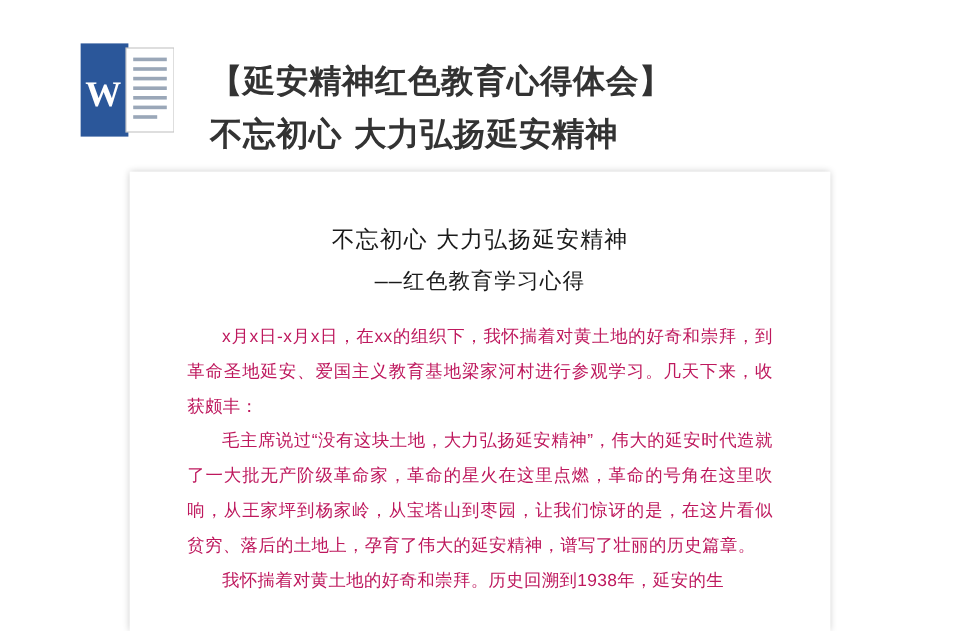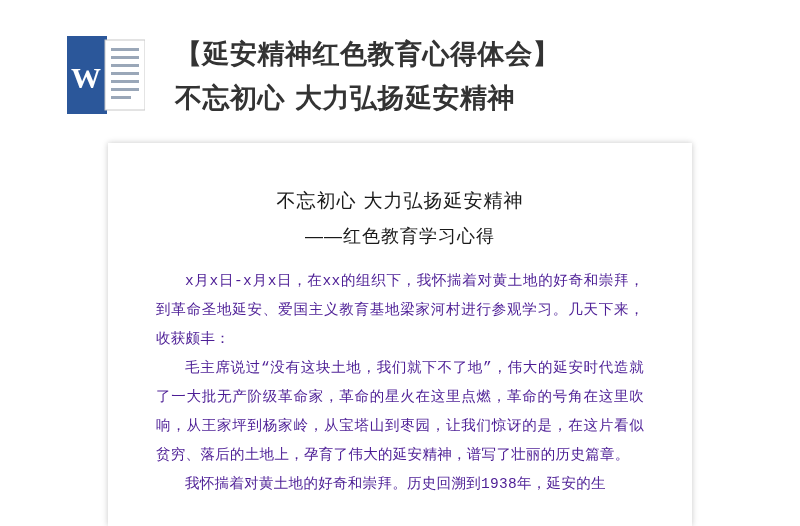--- a/index.html
+++ b/index.html
@@ -39,21 +39,21 @@
     left: 67px;
     top: 36px;
     width: 78px;
     height: 78px;
     display: block;
   }
 
   .title-block {
     position: absolute;
     left: 175px;
-    top: 32px;
+    top: 47px;
     width: 580px;
   }
 
   .title-line {
     font-family: "DejaVu Sans", "Liberation Sans", sans-serif;
     font-size: 27px;
     font-weight: bold;
     color: #333333;
     line-height: 44px;
     letter-spacing: 0.5px;
@@ -78,34 +78,34 @@
     font-family: "DejaVu Sans", "Liberation Sans", sans-serif;
     font-size: 19px;
     color: #1a1a1a;
     text-align: center;
     line-height: 34px;
     letter-spacing: 1px;
     white-space: nowrap;
   }
 
   .doc-subtitle {
-    font-family: Liberation Sans, sans-serif;
+    font-family: Liberation Mono, monospace;
     font-size: 18px;
     color: #1a1a1a;
     text-align: center;
     line-height: 34px;
     letter-spacing: 1px;
     white-space: nowrap;
     margin-top: 2px;
   }
 
   .doc-para {
-    font-family: Liberation Mono, monospace;
+    font-family: Liberation Sans, sans-serif;
     font-size: 14.5px;
-    color: #4c1d95;
+    color: #be185d;
     line-height: 29px;
     text-align: justify;
     text-justify: inter-ideograph;
     text-indent: 2em;
     margin: 0;
     letter-spacing: 0.3px;
   }
 
   .doc-para.first {
     margin-top: 14px;
@@ -137,17 +137,17 @@
       <div class="title-line">【延安精神红色教育心得体会】</div>
       <div class="title-line">不忘初心 大力弘扬延安精神</div>
     </div>
   </div>
 
   <div class="doc-page">
     <div class="doc-title">不忘初心  大力弘扬延安精神</div>
     <div class="doc-subtitle">——红色教育学习心得</div>
 
     <p class="doc-para first">x月x日-x月x日，在xx的组织下，我怀揣着对黄土地的好奇和崇拜，到革命圣地延安、爱国主义教育基地梁家河村进行参观学习。几天下来，收获颇丰：</p>
-    <p class="doc-para">毛主席说过“没有这块土地，我们就下不了地”，伟大的延安时代造就了一大批无产阶级革命家，革命的星火在这里点燃，革命的号角在这里吹响，从王家坪到杨家岭，从宝塔山到枣园，让我们惊讶的是，在这片看似贫穷、落后的土地上，孕育了伟大的延安精神，谱写了壮丽的历史篇章。</p>
+    <p class="doc-para">毛主席说过“没有这块土地，大力弘扬延安精神”，伟大的延安时代造就了一大批无产阶级革命家，革命的星火在这里点燃，革命的号角在这里吹响，从王家坪到杨家岭，从宝塔山到枣园，让我们惊讶的是，在这片看似贫穷、落后的土地上，孕育了伟大的延安精神，谱写了壮丽的历史篇章。</p>
     <p class="doc-para">我怀揣着对黄土地的好奇和崇拜。历史回溯到1938年，延安的生</p>
   </div>
 
 </div>
 
 </body></html>

